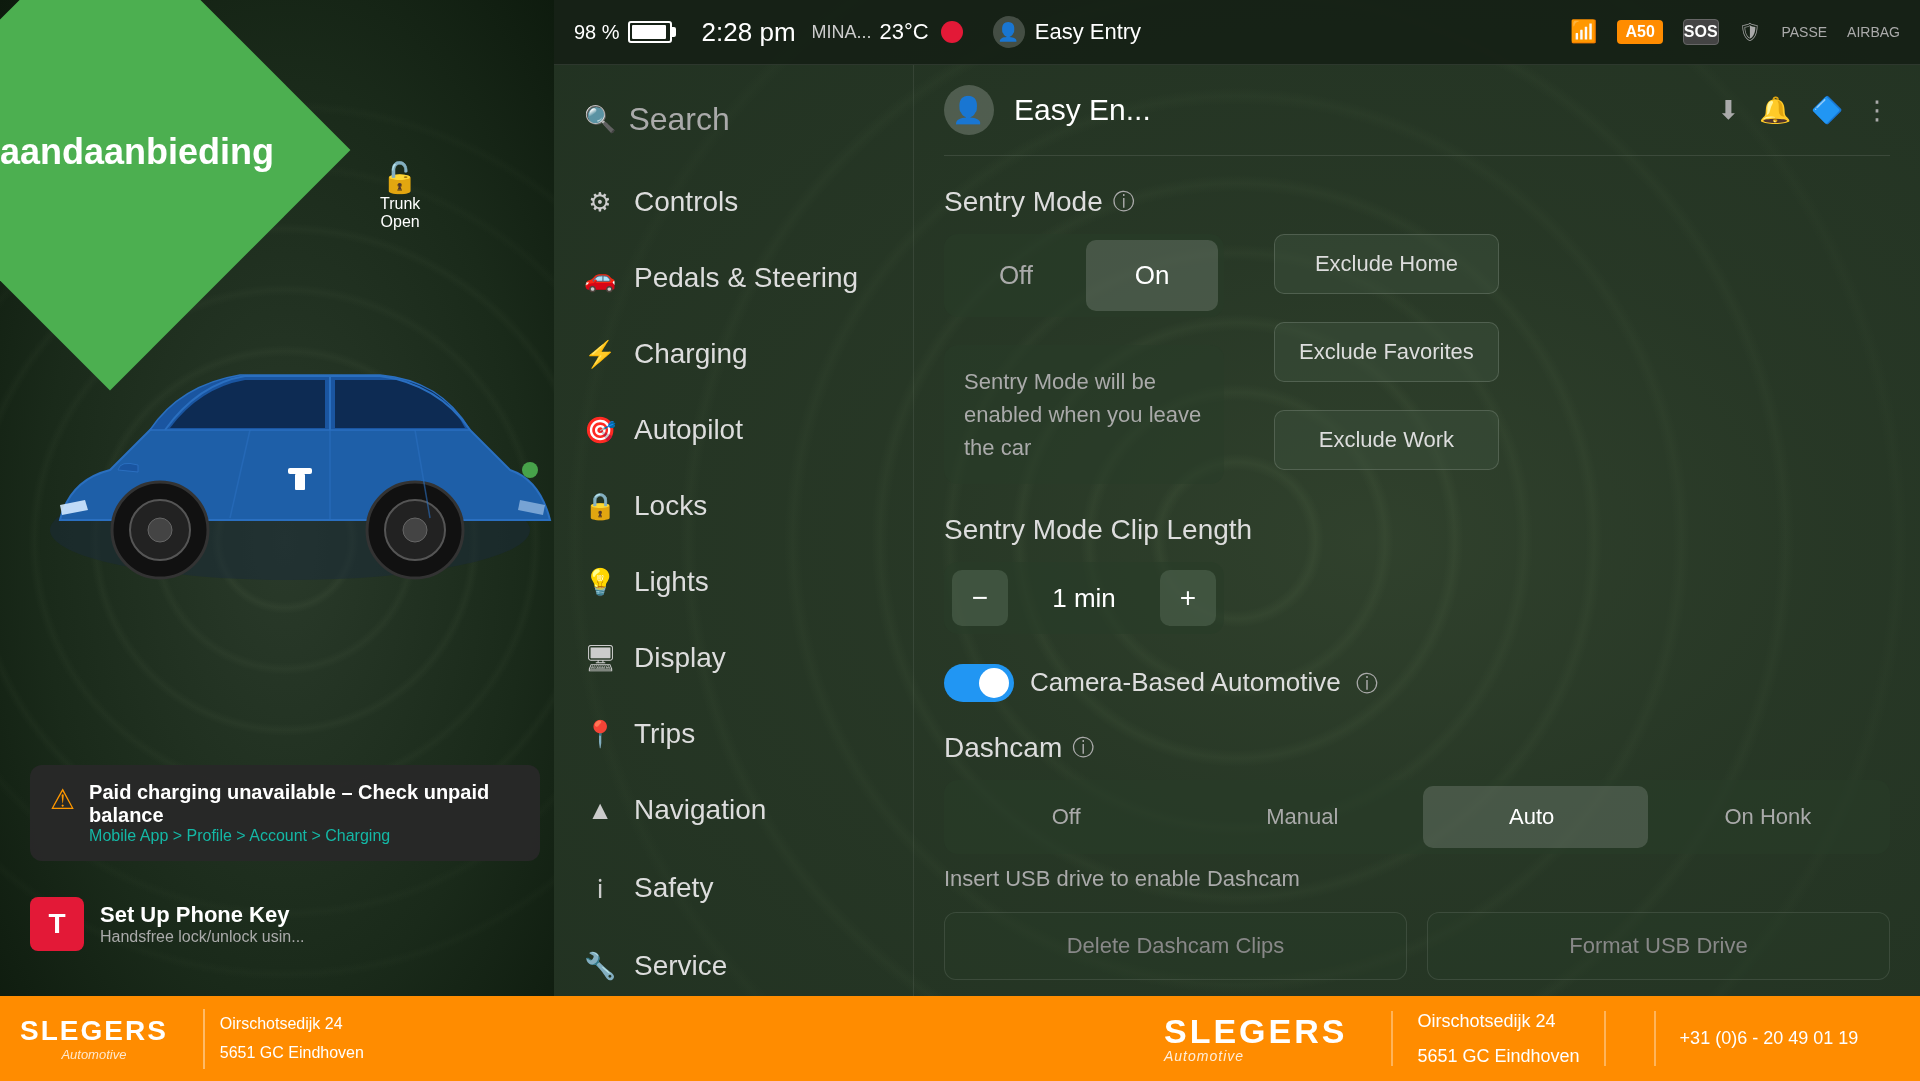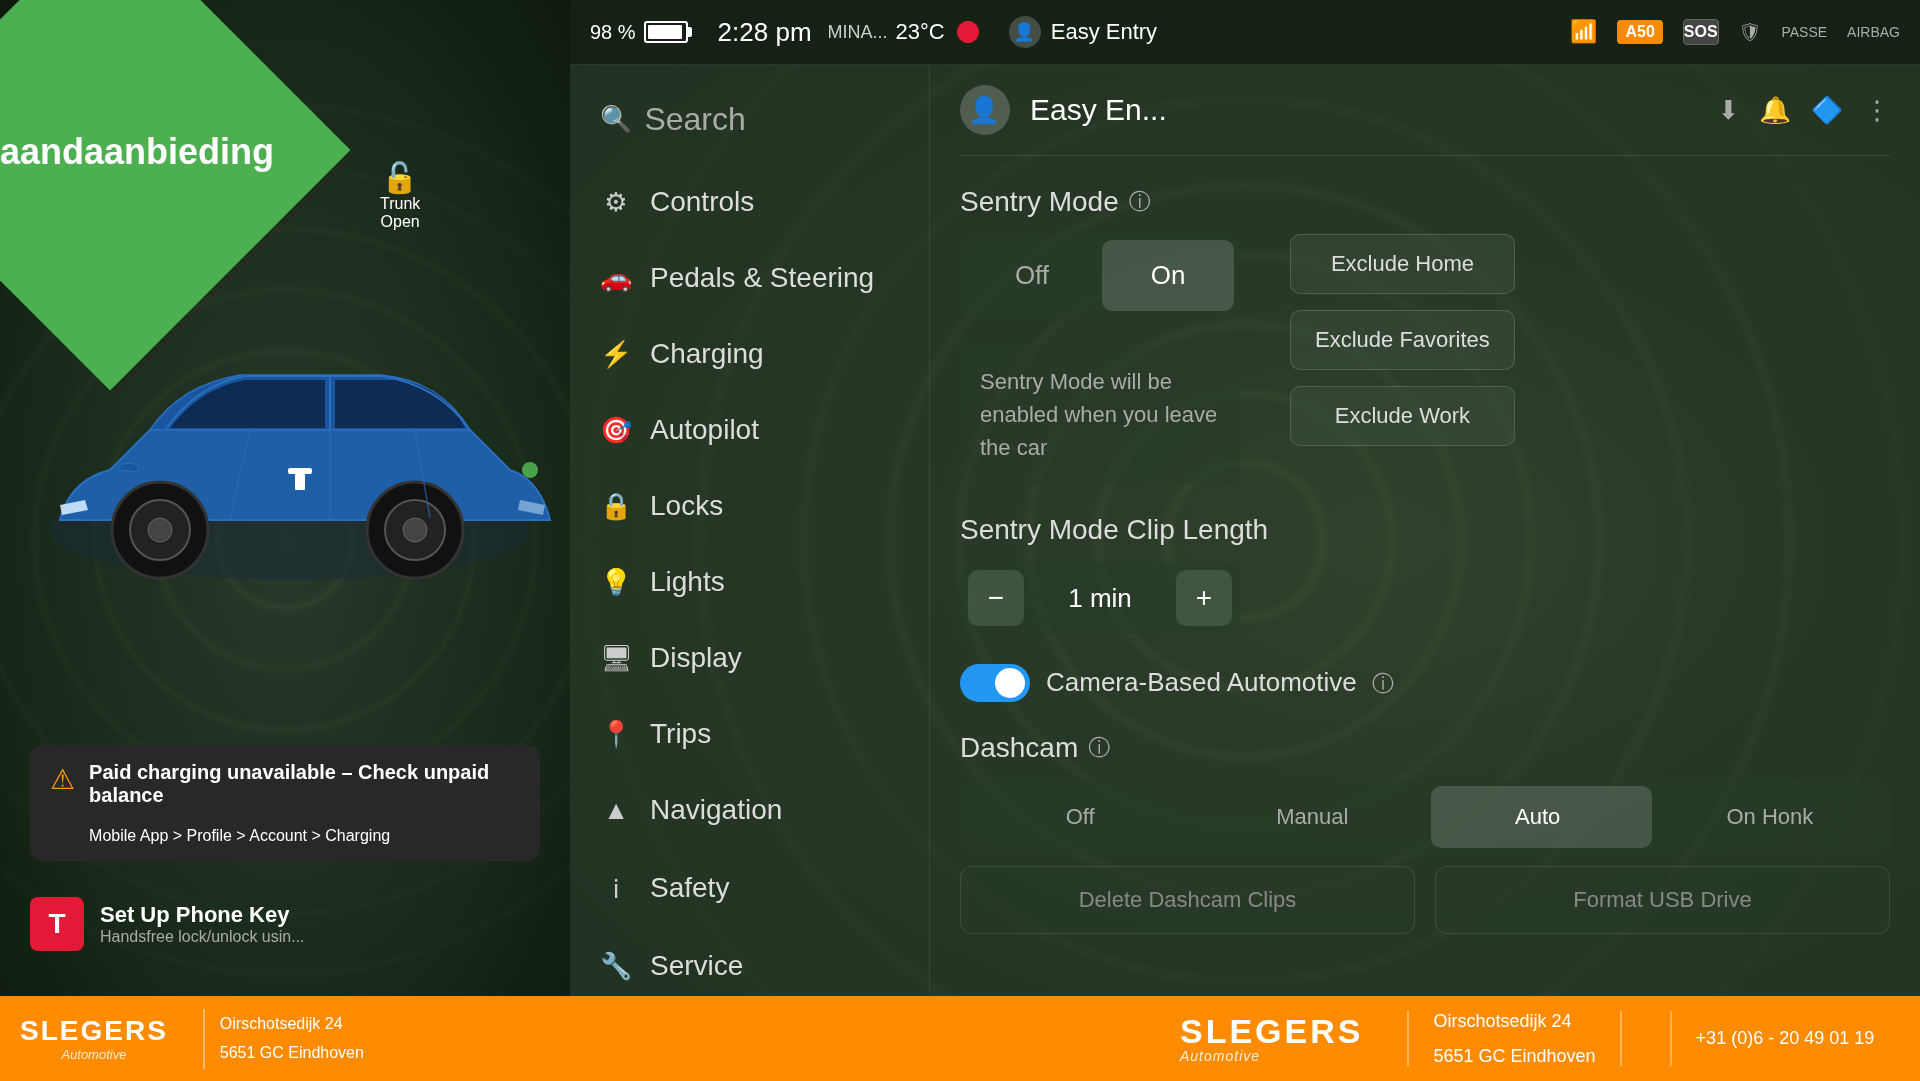--- a/index.html
+++ b/index.html
@@ -142,22 +142,22 @@
     }
     .notif-text {
       color: white;
     }
     .notif-title {
       font-size: 20px;
       font-weight: 600;
     }
     .notif-subtitle {
       font-size: 16px;
-      color: #ffffff;
-      margin-top: 20px;
+      color: #14b8a6;
+      margin-top: 0;
     }
 
     
     .phone-key-setup {
       position: absolute;
       bottom: 120px;
       left: 10px;
       right: 10px;
       display: flex;
       align-items: center;
@@ -227,21 +227,21 @@
     }
     .dealer-info {
       color: white;
       font-size: 16px;
       line-height: 1.8;
     }
 
     
     .right-panel {
       position: absolute;
-      left: 570px;
+      left: 554px;
       top: 0;
       right: 0;
       height: 1081px;
       background: radial-gradient(ellipse at 60% 50%, rgba(180,210,150,0.12) 0%, rgba(150,180,130,0.08) 40%, rgba(100,140,100,0.05) 100%);
       background-color: #1e2d1e;
     }
 
     
     .right-spiral {
       position: absolute;
@@ -515,21 +515,21 @@
     .toggle-btn.active {
       background: rgba(255,255,255,0.15);
       color: white;
       font-weight: 500;
     }
 
     
     .exclude-buttons {
       display: flex;
       flex-direction: column;
-      gap: 16px;
+      gap: 28px;
       margin-left: 20px;
     }
     .exclude-btn {
       background: rgba(60, 80, 60, 0.5);
       border: 1px solid rgba(255,255,255,0.15);
       border-radius: 10px;
       padding: 16px 24px;
       color: #ddd;
       font-size: 22px;
       cursor: pointer;
@@ -941,20 +941,21 @@
         <div class="section-title">
           <span>Dashcam</span>
           <span class="info-icon">ⓘ</span>
         </div>
         <div class="dashcam-toggle-row">
           <div class="dashcam-btn">Off</div>
           <div class="dashcam-btn">Manual</div>
           <div class="dashcam-btn active">Auto</div>
           <div class="dashcam-btn">On Honk</div>
         </div>
+        <div class="usb-notice">Insert USB drive to enable Dashcam</div>
         <div class="dashcam-action-row">
           <button class="dashcam-action-btn">Delete Dashcam Clips</button>
           <button class="dashcam-action-btn">Format USB Drive</button>
         </div>
       </div>
 
     </div>
   </div>
 
   <div class="bottom-dealer">

